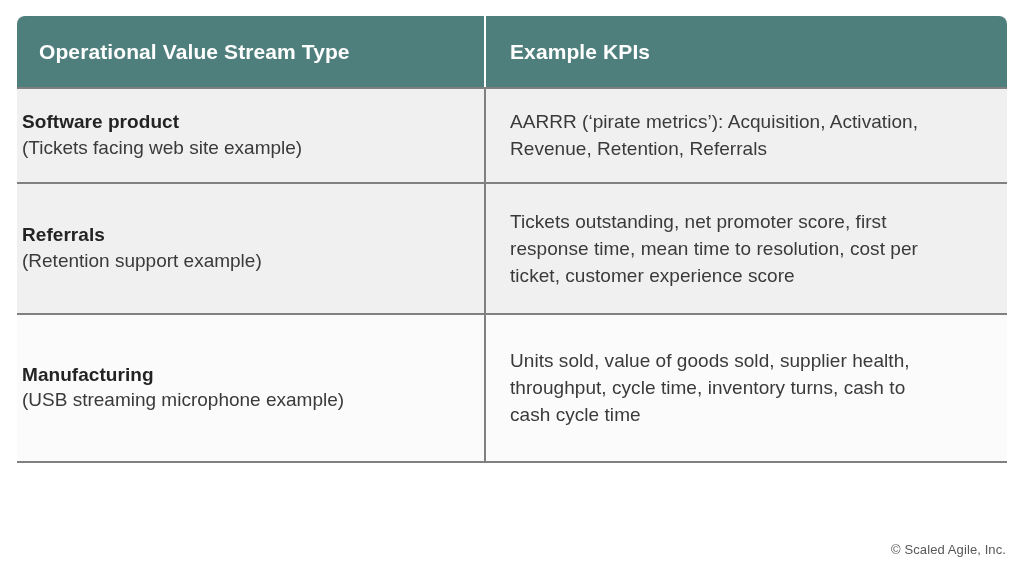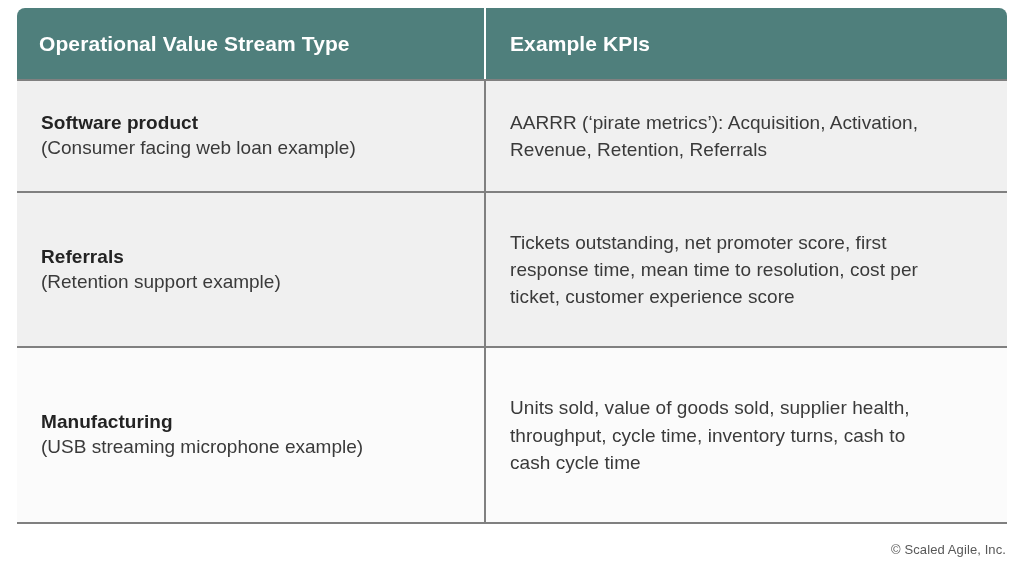--- a/index.html
+++ b/index.html
@@ -19,23 +19,23 @@
   .page {
     position: relative;
     width: 1024px;
     height: 568px;
   }
 
   
   .kpi-table {
     position: absolute;
     left: 17px;
-    top: 8px;
+    top: 16px;
     width: 990px;
-    height: 516px;
+    height: 447px;
     border-collapse: separate;
     border-spacing: 0;
     table-layout: fixed;
     background: #ffffff;
     box-shadow: 0 0 0 0 transparent;
   }
 
   .kpi-table colgroup .col-type { width: 469px; }
   .kpi-table colgroup .col-kpi  { width: 521px; }
 
@@ -60,21 +60,21 @@
     border-top-right-radius: 8px;
     padding-left: 24px;
     margin-left: 20px;
   }
 
   
   tbody td {
     vertical-align: middle;
     border-top: 2px solid #808080;
     border-bottom: none;
-    padding: 10px 18px 10px 24px;
+    padding: 10px 18px 10px 5px;
     color: #2b2b2b;
   }
   tbody td.cell-type {
     border-right: 2px solid #808080;
   }
   tbody td.cell-kpi {
     padding-left: 24px;
     padding-right: 14px;
   }
   tbody tr:last-child td {
@@ -144,21 +144,21 @@
         <th class="th-type">Operational Value Stream Type</th>
         <th class="th-kpi">Example KPIs</th>
       </tr>
     </thead>
 
     <tbody>
 
       <tr class="r1 shade-a">
         <td class="cell-type">
           <span class="vs-title">Software product</span>
-          <span class="vs-sub">(Consumer facing web loan example)</span>
+          <span class="vs-sub">(Tickets facing web site example)</span>
         </td>
         <td class="cell-kpi">
           <span class="kpi-text">AARRR (‘pirate metrics’): Acquisition, Activation,
 Revenue, Retention, Referrals</span>
         </td>
       </tr>
 
 
       <tr class="r3 shade-a">
         <td class="cell-type">

